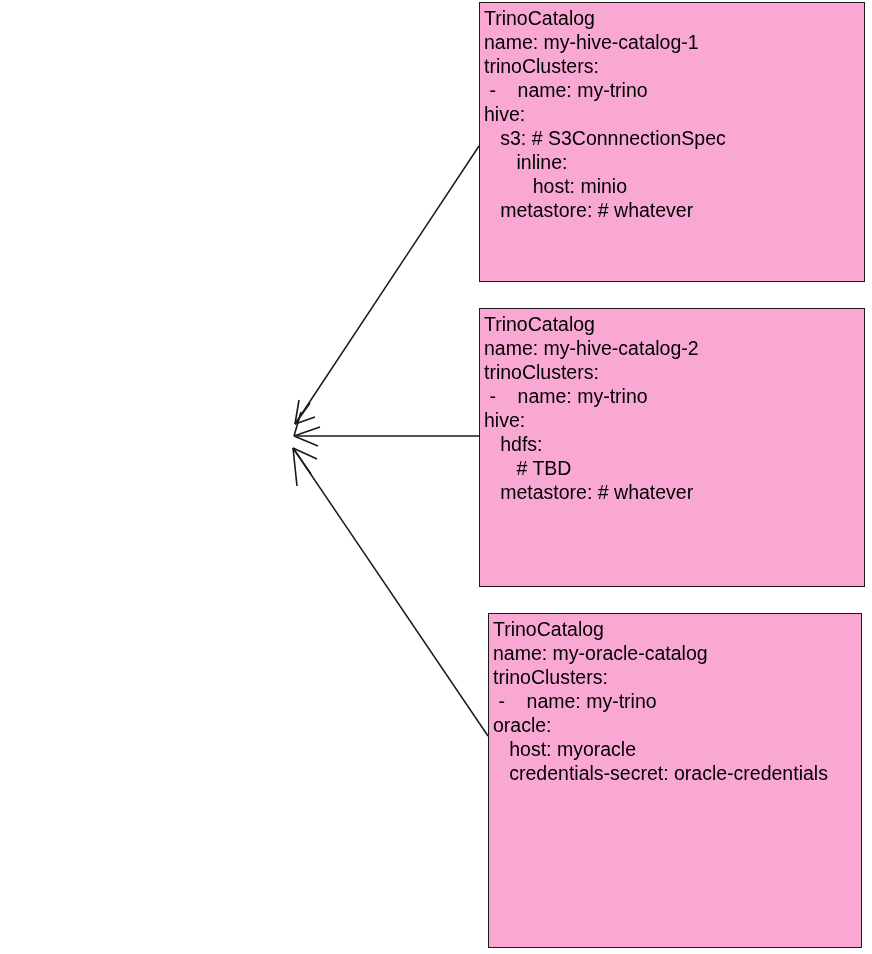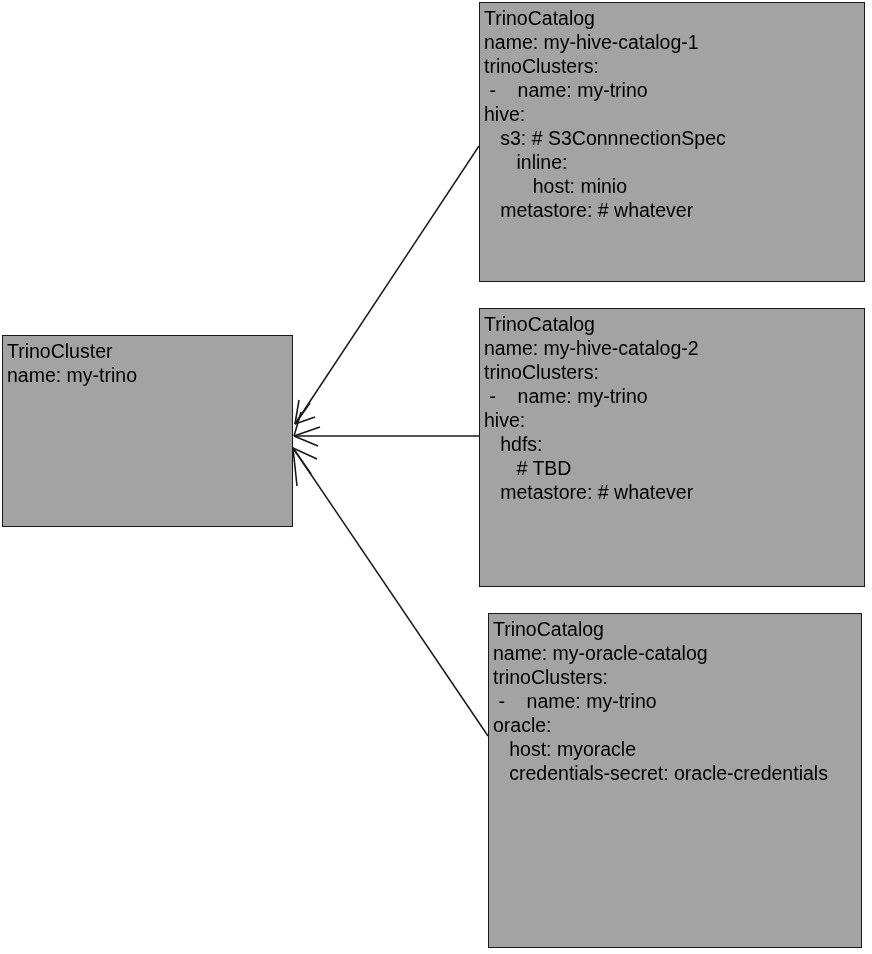--- a/index.html
+++ b/index.html
@@ -22,21 +22,21 @@
     position: absolute;
     left: 0;
     top: 0;
     width: 872px;
     height: 954px;
     pointer-events: none;
   }
   .node {
     position: absolute;
     box-sizing: border-box;
-    background: #a3a3a3;
+    background: #f9a8d4;
     border: 1.6px solid #1a1a1a;
   }
   .node-text {
     position: absolute;
     left: 4px;
     top: 3px;
     font-size: 19.5px;
     line-height: 24px;
     color: #000000;
     white-space: pre;
@@ -96,24 +96,20 @@
     </g>
 
     <g>
       <line x1="758" y1="818" x2="787" y2="854" stroke="#1a1a1a" stroke-width="1.5"></line>
       <line x1="787" y1="854" x2="774" y2="830" stroke="#1a1a1a" stroke-width="1.6"></line>
       <line x1="787" y1="854" x2="765" y2="840" stroke="#1a1a1a" stroke-width="1.6"></line>
     </g>
 
   </svg>
 
-  <div class="node" id="node-cluster">
-    <div class="node-text">TrinoCluster
-name: my-trino</div>
-  </div>
 
   <div class="node" id="node-catalog-1">
     <div class="node-text">TrinoCatalog
 name: my-hive-catalog-1
 trinoClusters:
  -    name: my-trino
 hive:
    s3: # S3ConnnectionSpec
       inline:
          host: minio

